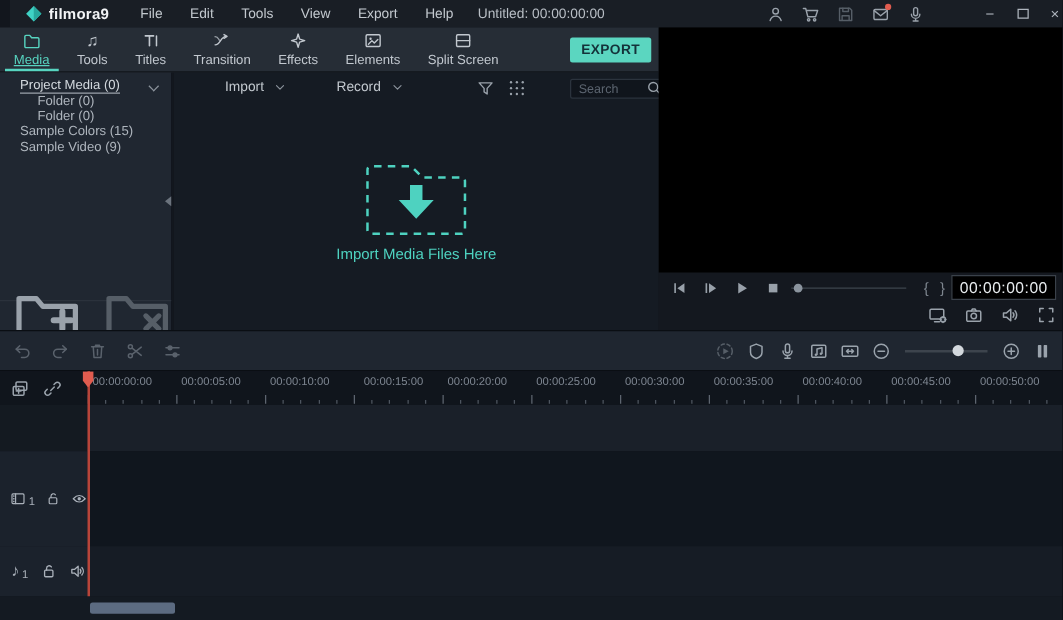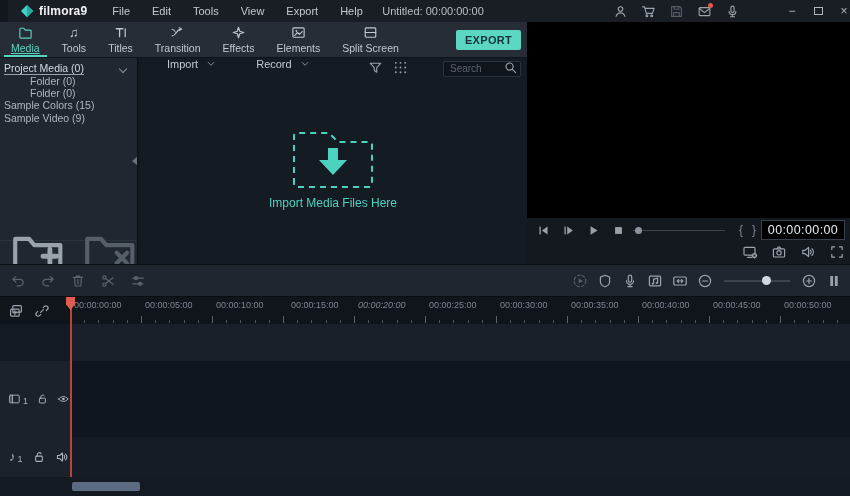--- a/index.html
+++ b/index.html
@@ -39,35 +39,35 @@
   .glyph { font-size:13px; line-height:14px; }
   .export-btn { position:absolute; right:6px; top:8px; height:20px; padding:0 9px;
     background:#5bd6c0; color:#143239; border:none; border-radius:2px;
     font-size:11px; font-weight:bold; letter-spacing:.3px; font-family:inherit; }
 
   
   .sidebar { position:absolute; left:0; top:58px; width:138px; height:206px; background:#202731;
     border-right:1px solid #0d1117; }
   #mediatree { list-style:none; padding-top:4px; }
   .tree-item { display:flex; align-items:center; height:12.4px; font-size:10.5px; color:#aeb5bd;
-    padding-left:4px; position:relative; cursor:default; }
+    padding-left:16px; position:relative; cursor:default; }
   .tree-item.ind { padding-left:30px; }
   .tree-label.selected { color:#d3d9de; border-bottom:1px solid #9aa2ab; }
   .tree-chev { position:absolute; right:10px; width:7px; height:7px; color:#8b939c; }
   .tree-chev::before { content:""; position:absolute; left:0; top:1px; width:5px; height:5px;
     border-right:1.2px solid #8b939c; border-bottom:1.2px solid #8b939c; transform:rotate(45deg); }
   .sidebar-foot { position:absolute; left:0; bottom:0; width:100%; height:24px;
     border-top:1px solid #2b323c; display:flex; align-items:center; gap:16px; padding-left:10px; color:#9aa2ab; }
   .collapse-handle { position:absolute; left:131px; top:152px; width:7px; height:16px; }
   .collapse-handle::before { content:""; position:absolute; left:1px; top:5px;
     border-top:4px solid transparent; border-bottom:4px solid transparent; border-right:5px solid #6b737d; }
 
   
   .media-panel { position:absolute; left:139px; top:58px; width:388px; height:206px; background:#151b23; }
-  .media-toolbar { position:absolute; left:0; top:0; width:100%; height:24px; display:flex; align-items:flex-start; }
+  .media-toolbar { position:absolute; left:13px; top:0; width:100%; height:24px; display:flex; align-items:center; }
   .dd-btn { display:flex; align-items:center; gap:8px; font-size:11px; color:#c3c9cf; padding:0 6px; }
   .dd-btn:first-child { margin-left:22px; }
   .dd-btn + .dd-btn { margin-left:28px; }
   .dd-chev { width:10px; height:10px; color:#8b939c; }
   .mt-right { position:absolute; right:6px; display:flex; align-items:center; gap:10px; }
   .mt-right .ico { width:15px; height:15px; color:#9aa2ab; }
   .search-wrap { position:relative;padding-left:25px; }
   .search { width:78px; height:16px; background:#10151c; border:1px solid #2b333d; border-radius:2px;
     color:#c3c9cf; font-size:10px; padding:0 16px 0 6px; outline:none; font-family:inherit; }
   .search::placeholder { color:#5c6570; }
@@ -534,21 +534,21 @@
             <path d="M6.6 9.4 l2.8-2.8"></path>
             <path d="M9.2 4.6 l1.2-1.2 a2.1 2.1 0 0 1 3 3 l-1.2 1.2 M6.8 11.4 l-1.2 1.2 a2.1 2.1 0 0 1 -3-3 l1.2-1.2"></path>
           </svg>
         </span>
     </div>
     <div id="ruler">
         <span class="ruler-label" style="left: 4px;">00:00:00:00</span>
         <span class="ruler-label" style="left: 75px;">00:00:05:00</span>
         <span class="ruler-label" style="left: 146px;">00:00:10:00</span>
         <span class="ruler-label" style="left: 221px;">00:00:15:00</span>
-        <span class="ruler-label" style="left: 288px; font-style: italic;">00:00:20:00</span>
+        <span class="ruler-label" style="left: 288px;">00:00:20:00</span>
         <span class="ruler-label" style="left: 359px;">00:00:25:00</span>
         <span class="ruler-label" style="left: 430px;">00:00:30:00</span>
         <span class="ruler-label" style="left: 501px;">00:00:35:00</span>
         <span class="ruler-label" style="left: 572px;">00:00:40:00</span>
         <span class="ruler-label" style="left: 643px;">00:00:45:00</span>
         <span class="ruler-label" style="left: 714px;">00:00:50:00</span>
         <span class="tick major" style="left: 0px;"></span>
         <span class="tick minor" style="left: 14.2px;"></span>
         <span class="tick minor" style="left: 28.4px;"></span>
         <span class="tick minor" style="left: 42.6px;"></span>

